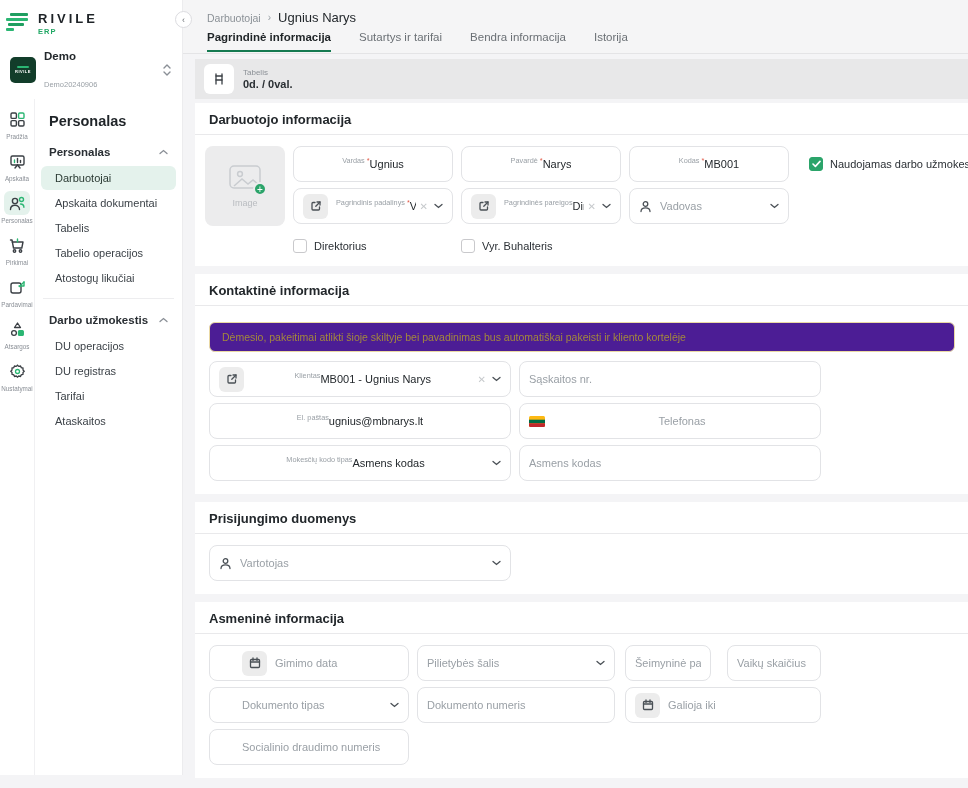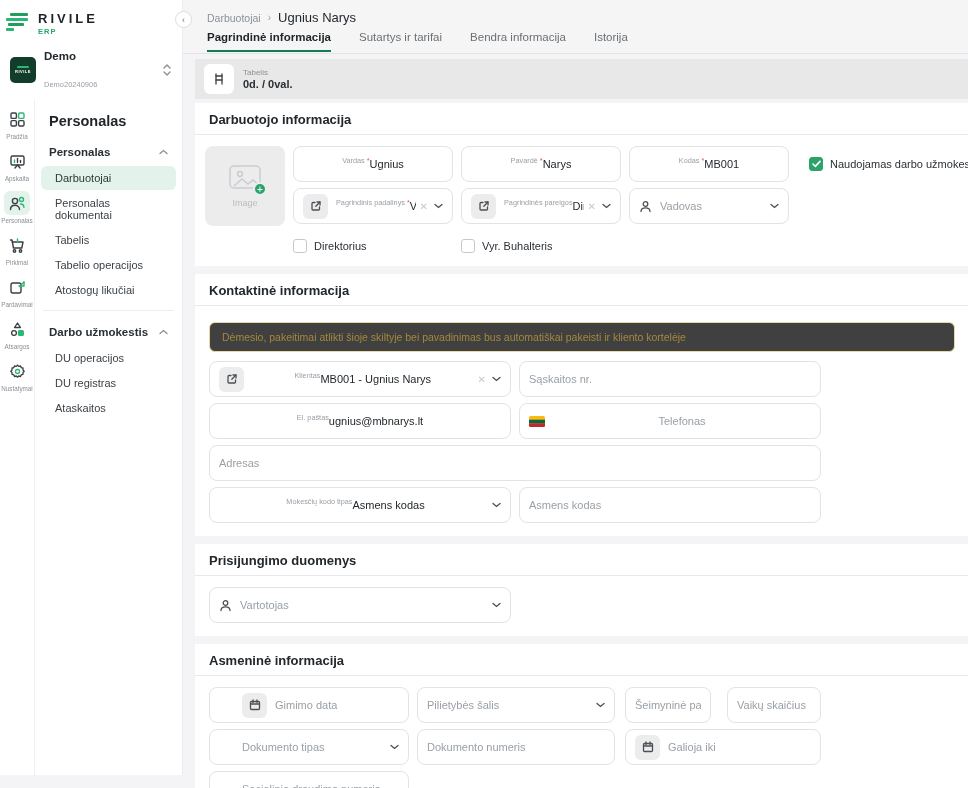--- a/index.html
+++ b/index.html
@@ -83,21 +83,21 @@
   .checkbox { width:14px; height:14px; border-radius:3px; border:1px solid #c9c9cc; background:#fff; flex:none; cursor:pointer; }
   .checkbox.checked { background:#2ba46a; border-color:#2ba46a; display:flex; align-items:center; justify-content:center; }
   .cb-label { font-size:11px; color:#2b3035; margin-left:7px; white-space:nowrap; }
 
   .img-box { width:80px; height:80px; background:#ececed; border-radius:8px; flex:none; position:relative;
     display:flex; flex-direction:column; align-items:center; justify-content:center; cursor:pointer; }
   .img-box .img-word { font-size:9px; color:#b9bcc0; margin-top:8px; }
   .plus-badge { position:absolute; right:18px; top:36px; width:14px; height:14px; border-radius:50%;
     background:#2ba46a; border:2px solid #ececed; color:#fff; font-size:10px; line-height:11px; text-align:center; }
 
-  .warning { margin:5px 0 9px 4px; width:746px; background:#404040; border:1px solid #ead9a4; border-radius:6px;
+  .warning { margin:5px 0 9px 4px; width:746px; background:#4c1d95; border:1px solid #ead9a4; border-radius:6px;
     padding:8px 12px; font-size:10.5px; color:#a3883d; }
 
   .emp-body { display:flex; gap:8px; align-items:flex-start; }
   .emp-fields { display:flex; flex-direction:column; }
   .emp-cbs { margin-top:13px; margin-left:88px; display:flex; }
   .emp-cbs .first { width:168px; }
   svg { display:block; }
 </style>
 </head>
 <body>
@@ -222,37 +222,38 @@
 
         <div class="menu-sec">
           <span class="lbl">Personalas</span>
           <span>
             <svg width="9" height="6" viewBox="0 0 9 6" fill="none" stroke="#8a8f96" stroke-width="1.3" stroke-linecap="round">
                 <polyline points="1,4.5 4.5,1.5 8,4.5"></polyline>
               </svg>
           </span>
         </div>
         <div class="menu-item active">Darbuotojai</div>
-        <div class="menu-item">Personalas dokumentai</div>
+        <div class="menu-item">Apskaita dokumentai</div>
         <div class="menu-item">Tabelis</div>
         <div class="menu-item">Tabelio operacijos</div>
         <div class="menu-item">Atostogų likučiai</div>
 
         <hr class="menu-divider">
 
         <div class="menu-sec">
           <span class="lbl">Darbo užmokestis</span>
           <span>
             <svg width="9" height="6" viewBox="0 0 9 6" fill="none" stroke="#8a8f96" stroke-width="1.3" stroke-linecap="round">
                 <polyline points="1,4.5 4.5,1.5 8,4.5"></polyline>
               </svg>
           </span>
         </div>
         <div class="menu-item">DU operacijos</div>
         <div class="menu-item">DU registras</div>
+        <div class="menu-item">Tarifai</div>
         <div class="menu-item">Ataskaitos</div>
       </nav>
     </div>
   </aside>
 
   <div class="collapse-btn">‹</div>
 
   <main>
     <header class="topbar">
       <div class="crumbs">
@@ -438,25 +439,20 @@
                 <svg width="16" height="11" viewBox="0 0 16 11">
                   <rect width="16" height="11" rx="1.5" fill="#FDB913"></rect>
                   <rect y="3.7" width="16" height="3.6" fill="#006A44"></rect>
                   <path d="M0 7.3 h16 v2.2 a1.5 1.5 0 0 1 -1.5 1.5 h-13 a1.5 1.5 0 0 1 -1.5 -1.5 z" fill="#C1272D"></path>
                 </svg>
               </span>
               <span class="fplaceholder">Telefonas</span>
             </div>
           </div>
           <div class="frow" style="margin-left:4px;">
-            <div class="field w612">
-              <span class="fplaceholder">Adresas</span>
-            </div>
-          </div>
-          <div class="frow" style="margin-left:4px;">
             <div class="field w302">
               <span class="fstack">
                 <span class="flabel">Mokesčių kodo tipas</span>
                 <span class="fvalue">Asmens kodas</span>
               </span>
               <span class="chev">
                 <svg width="9" height="6" viewBox="0 0 9 6" fill="none" stroke="#4a5056" stroke-width="1.3" stroke-linecap="round">
                     <polyline points="1,1.5 4.5,4.5 8,1.5"></polyline>
                   </svg>
               </span>

